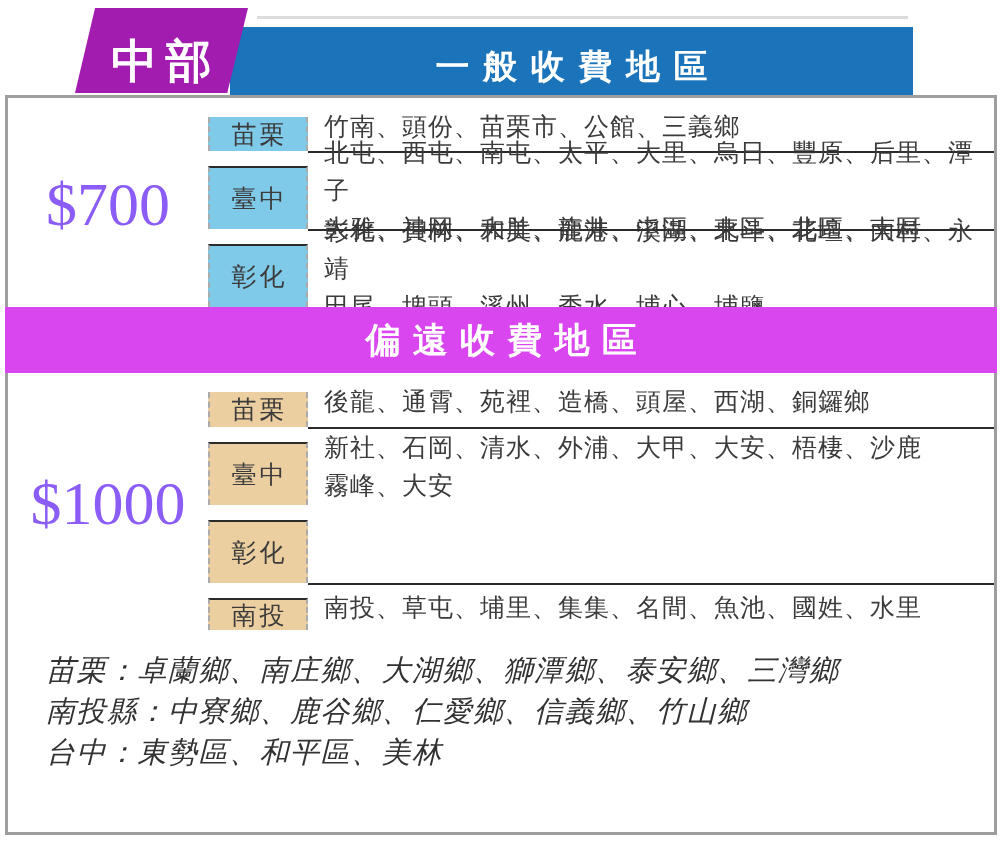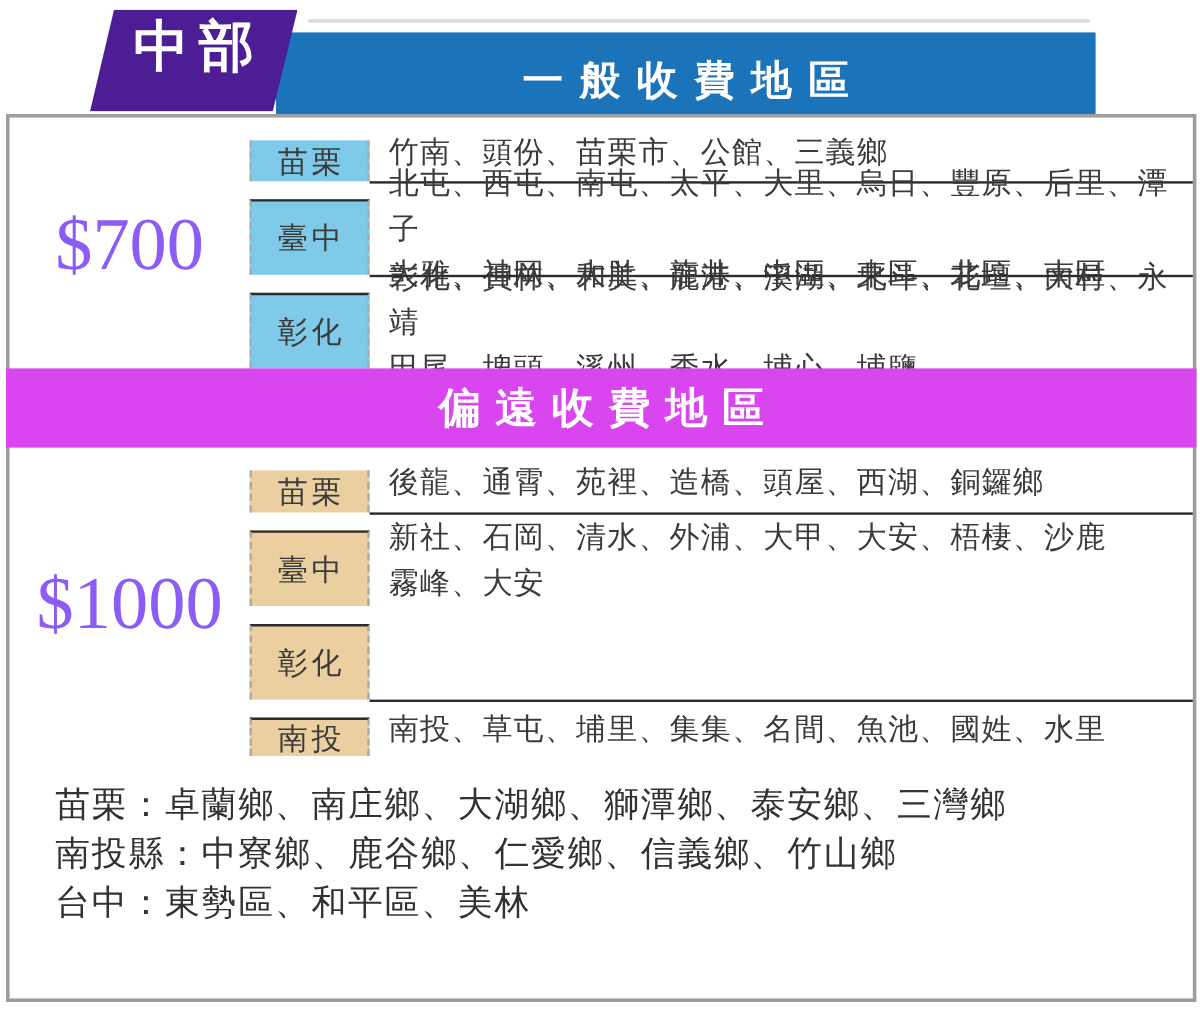--- a/index.html
+++ b/index.html
@@ -23,23 +23,23 @@
     background: #1b73b9;
     display: flex; align-items: center; justify-content: center;
   }
   .general-banner span {
     color: #ffffff; font-size: 34px; letter-spacing: 0.4em; text-indent: 0.4em;
     font-weight: bold;
     margin-top: 11px;
   }
   .region-tag {
     position: absolute; left: 75px; top: 8px; width: 173px; height: 85px;
-    background: #4c1d95;
+    background: #a21caf;
     clip-path: polygon(11.6% 0, 100% 0, 88% 100%, 0 100%);
-    display: flex; align-items: flex-start; justify-content: center;
+    display: flex; align-items: flex-end; justify-content: center;
     z-index: 2;
   }
   .region-tag span {
     color: #ffffff; font-size: 46px; font-weight: bold;
     letter-spacing: 0.18em; text-indent: 0.18em;
   }
 
   
   .table-wrap {
     position: absolute; left: 5px; top: 95px; width: 992px; height: 740px;
@@ -89,20 +89,21 @@
     color: #ffffff; font-size: 35px; font-weight: bold;
     letter-spacing: 0.35em; text-indent: 0.35em;
   }
   .band.remote { background: #d946ef; margin: 0 -3px; }
   .band.nodeliver { background: #595453; margin: 0 -3px; }
 
   
   .notes {
     flex: 1 1 auto;
     padding: 20px 20px 0 38px;
+    font-style: italic;
   }
   .notes .note-line {
     font-size: 29px; line-height: 41px; letter-spacing: 1.5px; color: #323232;
   }
 </style>
 </head>
 <body>
 
 <div class="stage">
 

